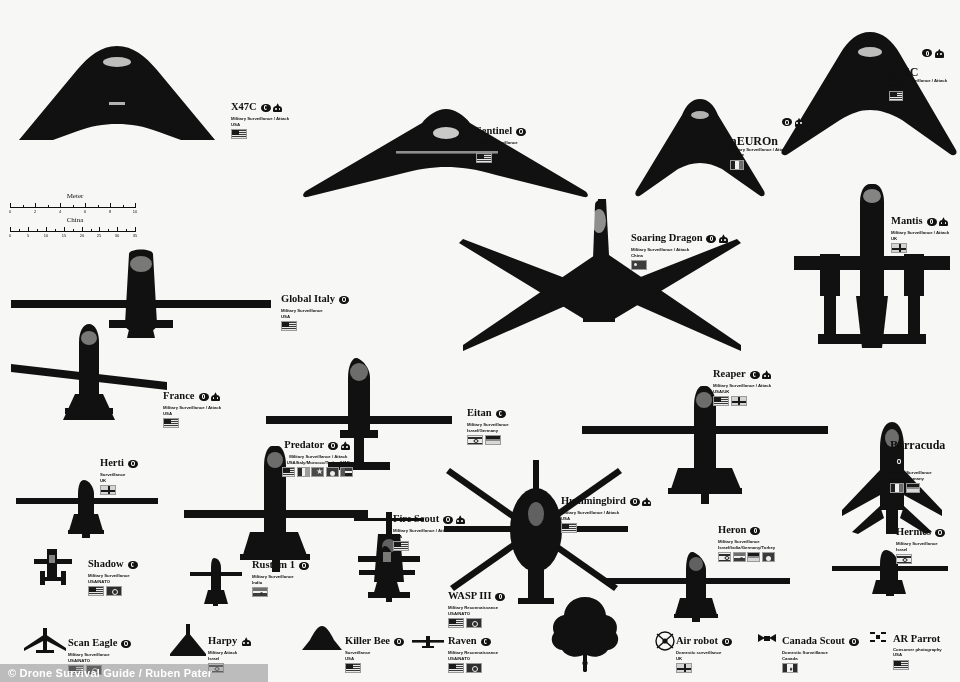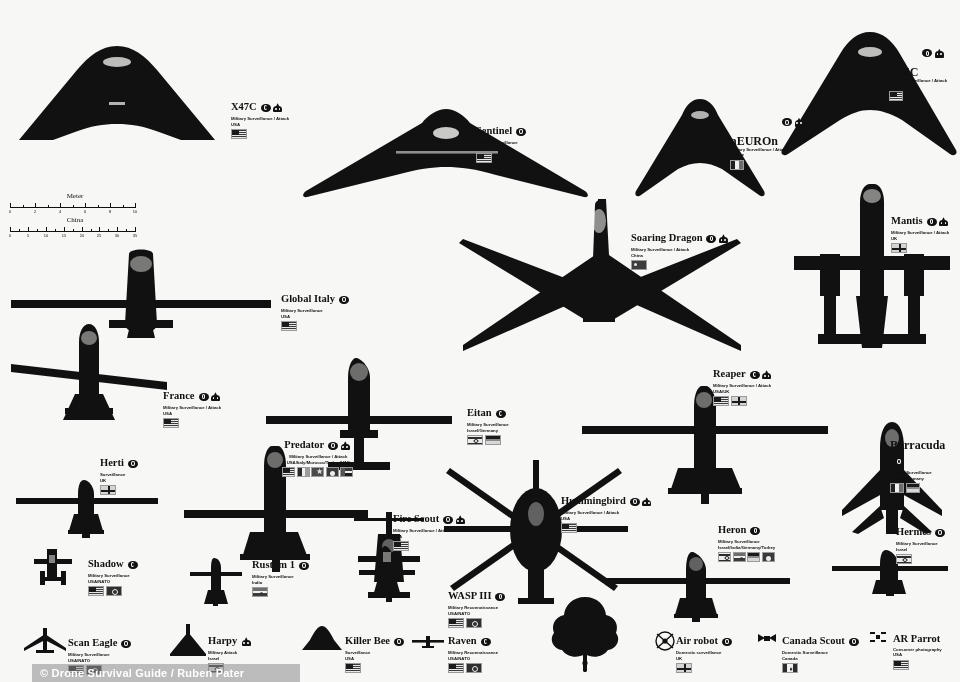--- a/index.html
+++ b/index.html
@@ -120,21 +120,21 @@
   .ruler{position:relative;height:12px;}
   .ruler .axis{position:absolute;left:0;top:6px;width:125px;height:1px;background:#111;}
   .ruler .tk{position:absolute;top:2px;width:1px;height:5px;background:#111;}
   .ruler .tks{position:absolute;top:3.5px;width:1px;height:3.5px;background:#111;}
   .ruler .num{position:absolute;top:7.5px;font-family:"Liberation Sans",sans-serif;font-size:4px;color:#111;transform:translateX(-50%);}
 
   
   .footer{
     position:absolute;left:0;bottom:0;height:18px;width:268px;
     background:rgba(140,140,140,.55);
-    display:flex;align-items:center;margin-left:32px;
+    display:flex;align-items:center;
   }
   .footer span{
     font-family:"Liberation Sans",sans-serif;
     font-size:11px;font-weight:bold;color:#fff;padding-left:8px;letter-spacing:.2px;
   }
 
   
   .tree{position:absolute;left:545px;top:595px;}
 </style>
 </head>

